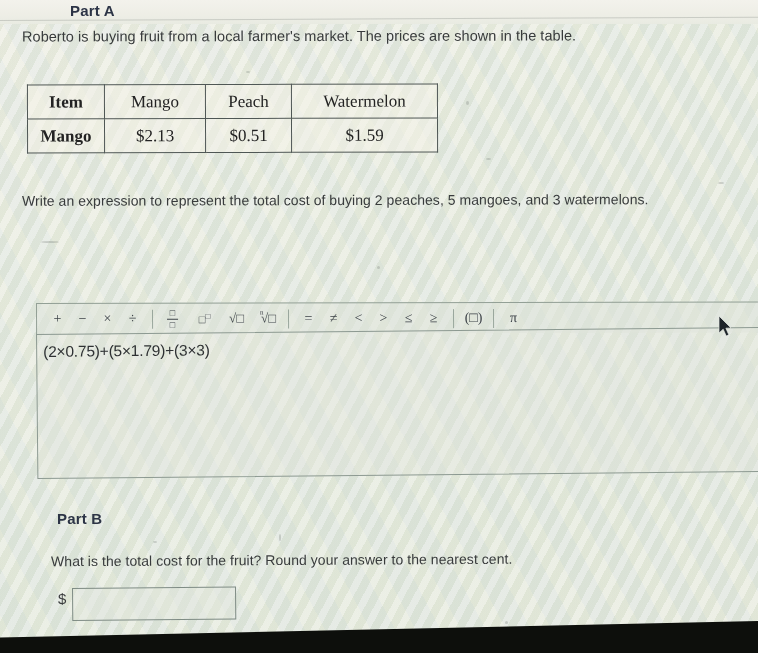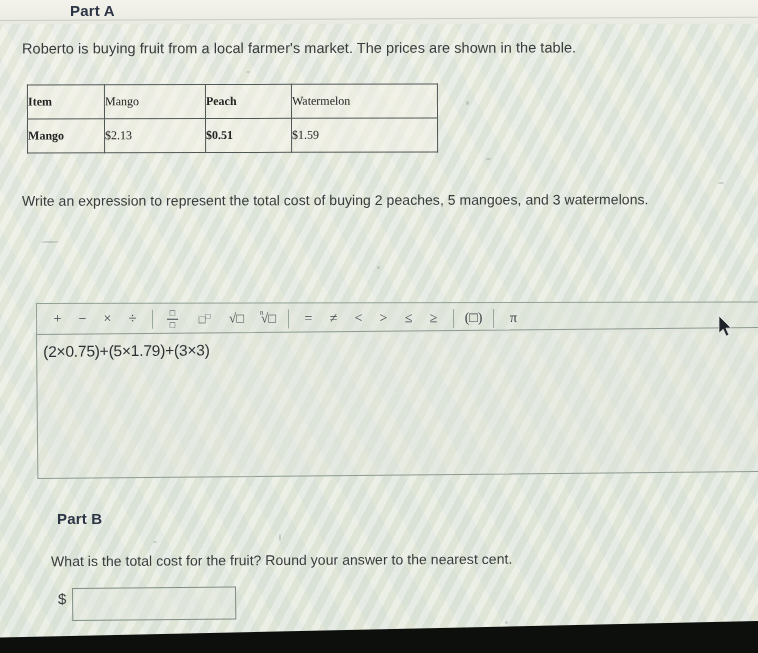--- a/index.html
+++ b/index.html
@@ -71,46 +71,46 @@
   .body-text {
     position: absolute;
     font-family: "Liberation Sans", sans-serif;
     font-size: 14.5px;
     color: #383b3c;
     white-space: nowrap;
     letter-spacing: 0.05px;
   }
 
   #part-a-heading { left: 22px; top: 2px; margin-left: 48px; }
-  #intro-text     { left: 22px; top: 40px; transform: rotate(-0.1deg); }
+  #intro-text     { left: 22px; top: 28px; transform: rotate(-0.1deg); }
   #prompt-text    { left: 22px; top: 192px; font-size: 14px; transform: rotate(-0.15deg); }
   #part-b-heading { left: 40px; top: 510px; margin-left: 17px; }
   #partb-question { left: 51px; top: 552px; font-size: 14px; transform: rotate(-0.3deg); }
 
   
   #price-table {
     position: absolute;
     left: 27px; top: 84px;
     border-collapse: collapse;
     font-family: "Liberation Serif", serif;
     background: rgba(244,243,232,0.55);
     transform: rotate(-0.15deg);
   }
   #price-table td {
     border: 1px solid #4f5755;
-    font-size: 12px;
+    font-size: 17px;
     color: #232323;
-    text-align: left;
+    text-align: center;
     padding: 0;
     height: 33px;
     vertical-align: middle;
   }
   #price-table td.rowlabel { font-weight: bold; width: 76px; }
   #price-table td.c-mango  { width: 100px; font-family: Liberation Serif, serif; }
-  #price-table td.c-peach  { width: 85px; font-weight: bold; }
+  #price-table td.c-peach  { width: 85px; }
   #price-table td.c-melon  { width: 145px; }
 
   
   #math-toolbar {
     position: absolute;
     left: 36px; top: 303px;
     width: 740px;
     height: 31px;
     box-sizing: border-box;
     border: 1px solid #93a096;

